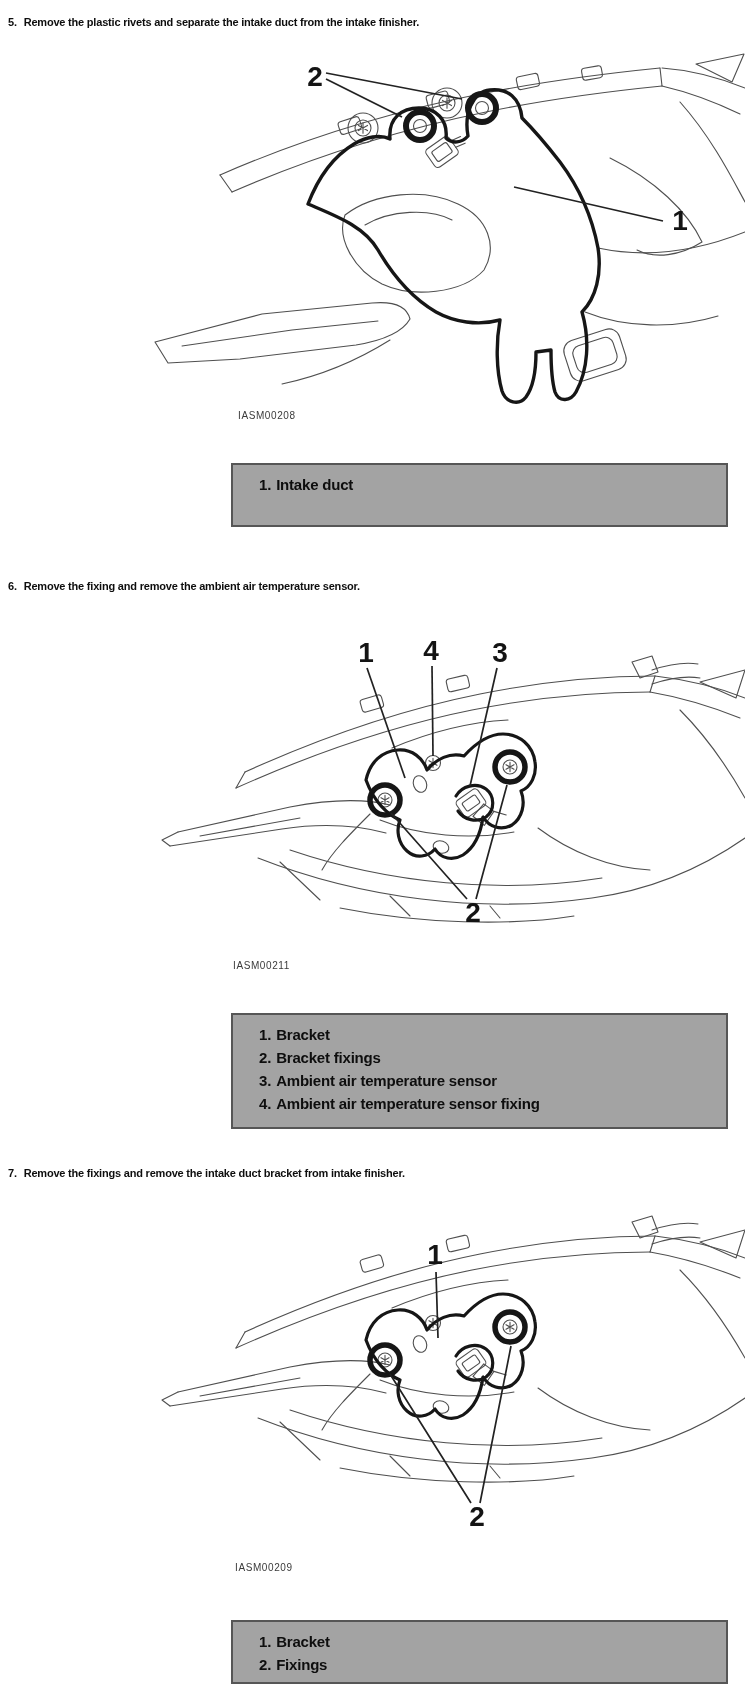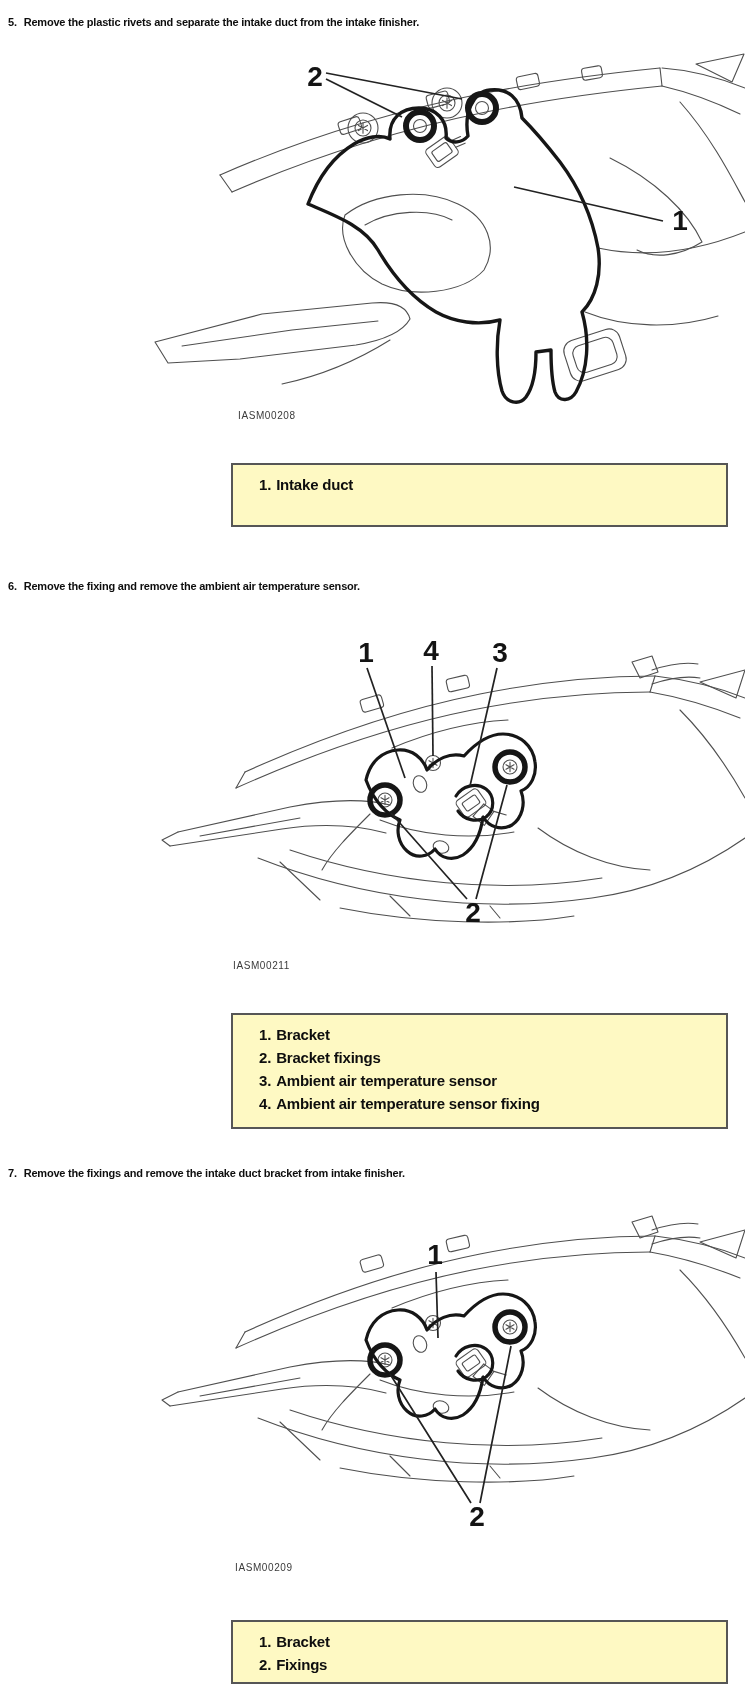--- a/index.html
+++ b/index.html
@@ -4,21 +4,21 @@
 <style>
   html,body{margin:0;padding:0;background:#ffffff;}
   body{width:745px;height:1691px;position:relative;overflow:hidden;
        font-family:"Liberation Sans",sans-serif;color:#111;}
   .step{position:absolute;left:8px;width:720px;font-size:11px;font-weight:bold;
         letter-spacing:-0.2px;color:#0e0e0e;}
   .step .num{margin-right:4px;}
   .fig{position:absolute;left:140px;}
   .caption{position:absolute;font-size:10px;letter-spacing:0.6px;color:#3b3b3b;}
   .legend{position:absolute;left:231px;width:497px;border:2px solid #565656;
-          background:#fef9c3;box-sizing:border-box;padding:8px 0 0 26px;}
+          background:#a3a3a3;box-sizing:border-box;padding:8px 0 0 26px;}
   .lrow{line-height:23px;font-size:15px;font-weight:bold;letter-spacing:-0.2px;color:#0e0e0e;}
   .lnum{margin-right:5px;}
   svg{display:block;}
   .thin{stroke:#4f4f4f;stroke-width:1.1;fill:none;stroke-linecap:round;stroke-linejoin:round;}
   .bold{stroke:#161616;stroke-width:3.4;fill:none;stroke-linecap:round;stroke-linejoin:round;}
   .ring{stroke:#161616;stroke-width:6;fill:none;}
   .leader{stroke:#222;stroke-width:1.7;fill:none;}
   .callout-num{font-family:"Liberation Sans",sans-serif;font-size:28px;font-weight:bold;
                fill:#141414;text-anchor:middle;}
 </style>

